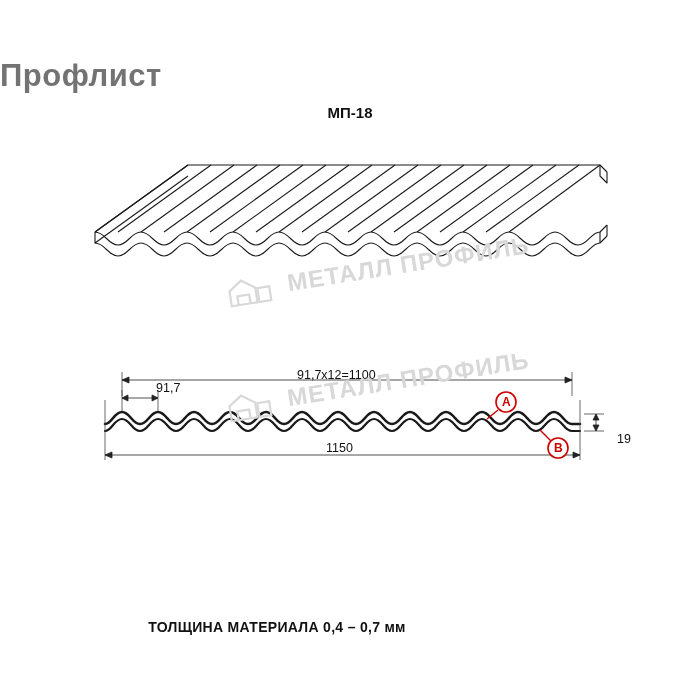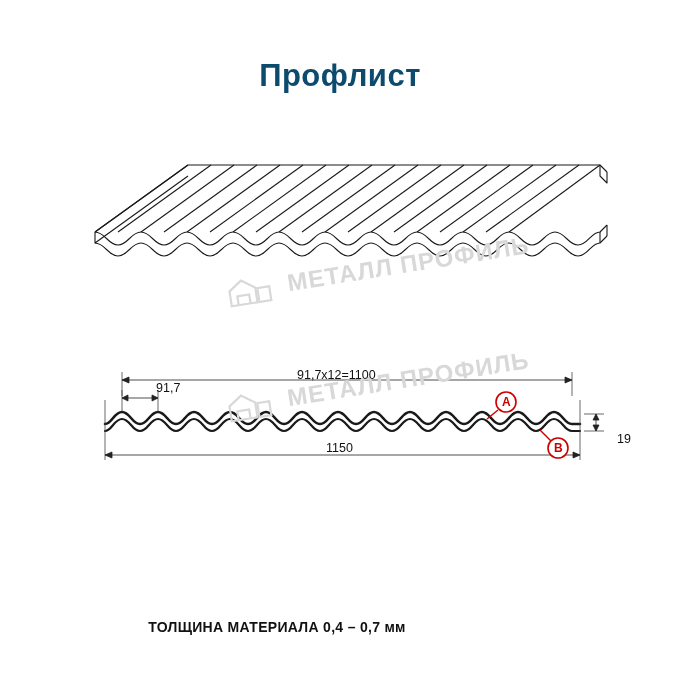--- a/index.html
+++ b/index.html
@@ -19,25 +19,24 @@
     position: absolute;
     inset: 0;
     width: 700px;
     height: 700px;
   }
   .title {
     position: absolute;
     top: 58px;
     left: 0;
     width: 680px;
-    text-align: center;
     font-size: 31px;
     font-weight: bold;
     letter-spacing: 0.5px;
-    color: #0c4a6e;
+    color: #737373;
   }
   .subtitle {
     position: absolute;
     top: 104px;
     left: 0;
     width: 700px;
     text-align: center;
     font-size: 15px;
     font-weight: bold;
     color: #111;
@@ -83,20 +82,21 @@
     font-weight: bold;
     color: #cc0000;
   }
 </style>
 </head>
 <body>
 
 <div class="page">
 
   <div class="title">Профлист</div>
+  <div class="subtitle">МП-18</div>
 
   <svg class="art" width="700" height="700" viewBox="0 0 700 700">
     <g fill="none" stroke="#1a1a1a" stroke-width="1.1" stroke-linejoin="round">
 
       <path d="M95 232 L188 165 L600 165 L607 172"></path>
 
       <path d="M95 232 L95 243 L188 176"></path>
 
       <path d="M600 165 L600 176 L607 183 L607 172"></path>
 

